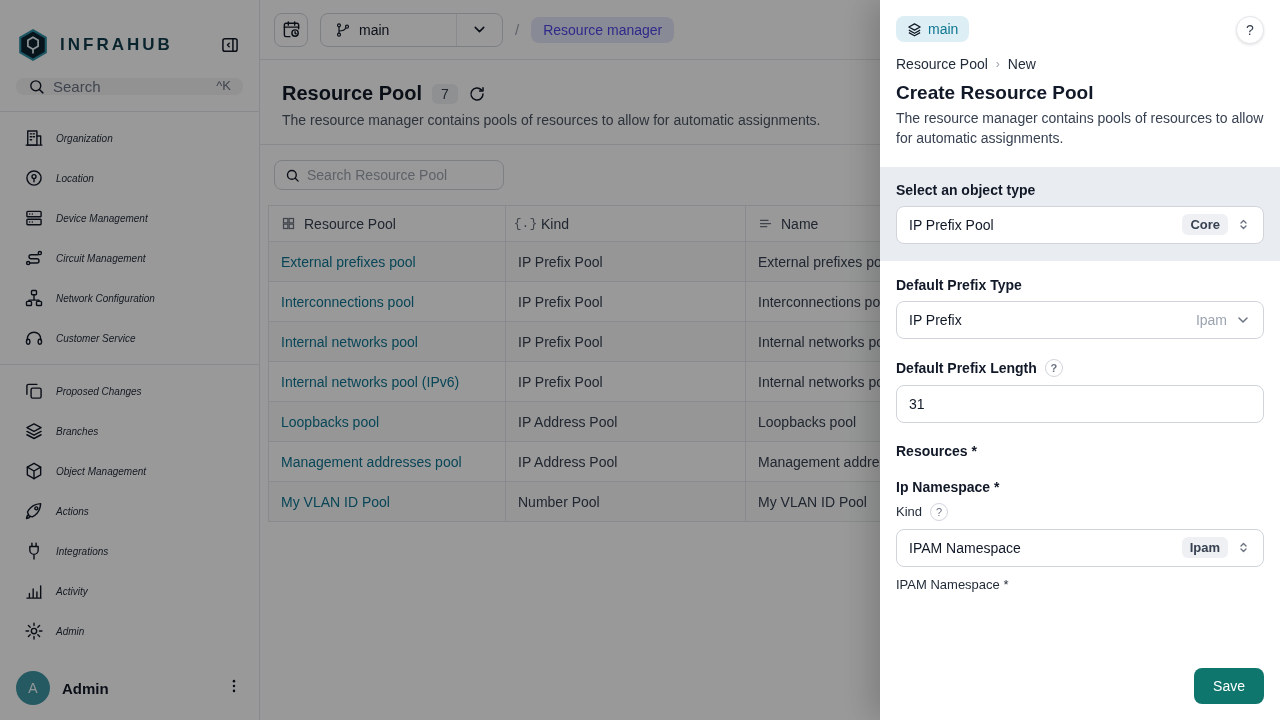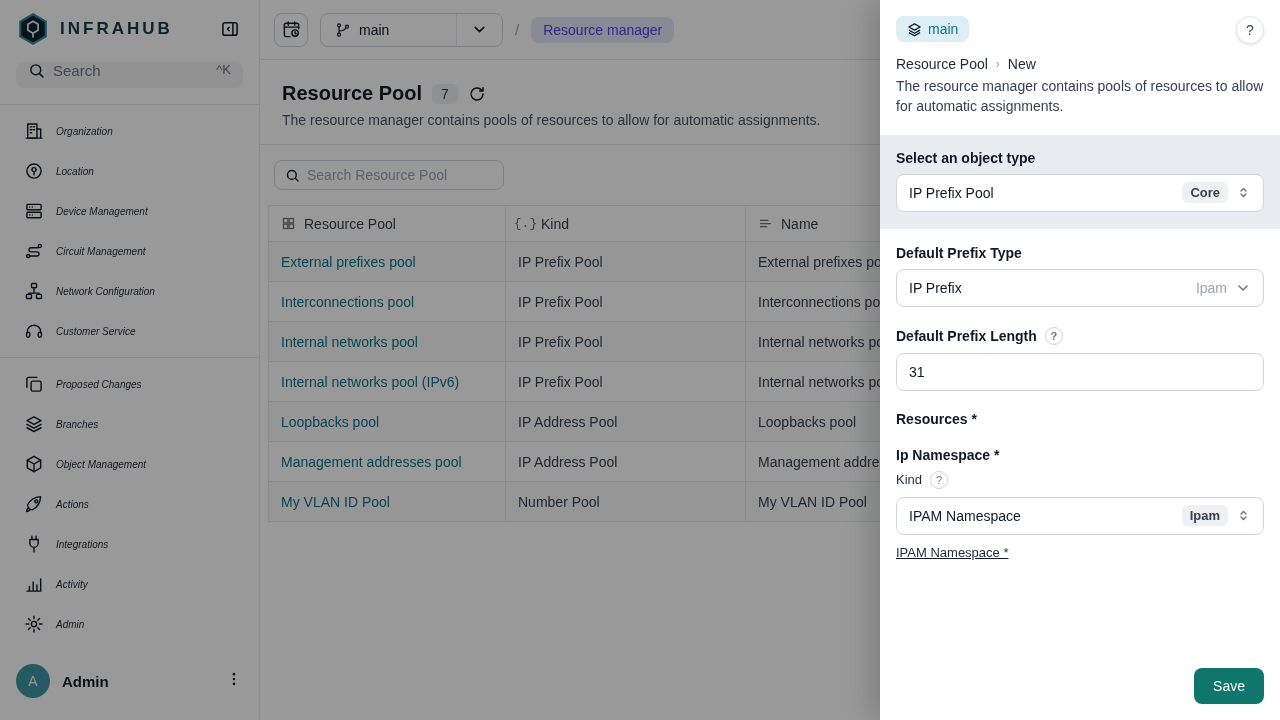--- a/index.html
+++ b/index.html
@@ -4,21 +4,21 @@
 <style>
   * { margin:0; padding:0; box-sizing:border-box; }
   html,body { width:1280px; height:720px; overflow:hidden; }
   body { font-family:"Liberation Sans", sans-serif; background:#fff; color:#111827; position:relative; }
 
   .app { display:flex; width:1280px; height:720px; }
 
   
   .sidebar { width:260px; height:720px; background:#fff; border-right:1px solid #e5e7eb;
              display:flex; flex-direction:column; flex-shrink:0; }
-  .logo-row { display:flex; align-items:center; gap:10px; padding:12px 16px 10px 16px; }
+  .logo-row { display:flex; align-items:center; gap:10px; padding:28px 16px 10px 16px; }
   .brand-text { font-size:17px; font-weight:800; letter-spacing:3px; color:#123c4d; flex:1; }
   .collapse-btn { width:26px; height:26px; border:none; background:transparent; color:#9ca3af;
                   display:flex; align-items:center; justify-content:center; cursor:pointer; }
   .search-box { margin:6px 16px 16px 16px; height:34px; background:#f3f4f6; border-radius:8px;
                 display:flex; align-items:flex-start; gap:8px; padding:0 12px; color:#6b7280; font-size:15px; cursor:pointer; }
   .search-box .ph { flex:1; }
   .kbd { color:#6b7280; font-size:13px; }
   .sep { border:none; border-top:1px solid #e5e7eb; margin:0; }
   .nav { padding:6px 0; }
   .nav-item { height:40px; display:flex; align-items:center; gap:12px; padding:0 24px;
@@ -106,21 +106,21 @@
   .stepper { color:#6b7280; display:flex; align-items:center; }
 
   .panel-form { padding:16px; overflow:hidden; }
   .field { margin-bottom:20px; }
   .field:last-child { margin-bottom:4px; }
   .text-input { width:100%; height:38px; border:1px solid #d1d5db; border-radius:8px; padding:0 12px;
                 font-size:14px; font-family:inherit; color:#111827; outline:none; }
   .chip { display:inline-flex; align-items:center; gap:6px; background:#e9edf1; border-radius:6px;
           padding:4px 8px; font-size:13px; font-weight:600; color:#1f2937; }
   .chip .x { color:#6b7280; font-weight:400; font-size:13px; cursor:pointer; }
-  .subfield { margin-top:10px;text-decoration:underline; }
+  .subfield { margin-top:10px; }
 
   .panel-footer { margin-top:auto; padding:16px; display:flex; justify-content:flex-end; }
   .save-btn { background:#0f766e; color:#fff; border:none; border-radius:8px; padding:10px 19px;
               font-size:14px; font-weight:500; font-family:inherit; cursor:pointer; }
 </style>
 </head>
 <body>
 
 <div class="app">
 
@@ -463,20 +463,21 @@
         </span>
         <span>main</span>
       </span>
       <button class="help-btn">?</button>
     </div>
     <div class="panel-crumb">
       <span>Resource Pool</span>
       <span class="chev">›</span>
       <span>New</span>
     </div>
+    <div class="panel-title">Create Resource Pool</div>
     <div class="panel-desc">The resource manager contains pools of resources to allow for automatic assignments.</div>
   </div>
 
   <div class="objtype-section">
     <div class="field-label">Select an object type</div>
     <div class="select">
       <span class="val">IP Prefix Pool</span>
       <span class="kind-badge">Core</span>
       <span class="stepper icon">
         <svg viewBox="0 0 24 24" width="15" height="15" fill="none" stroke="currentColor" stroke-width="2.2" stroke-linecap="round" stroke-linejoin="round">

